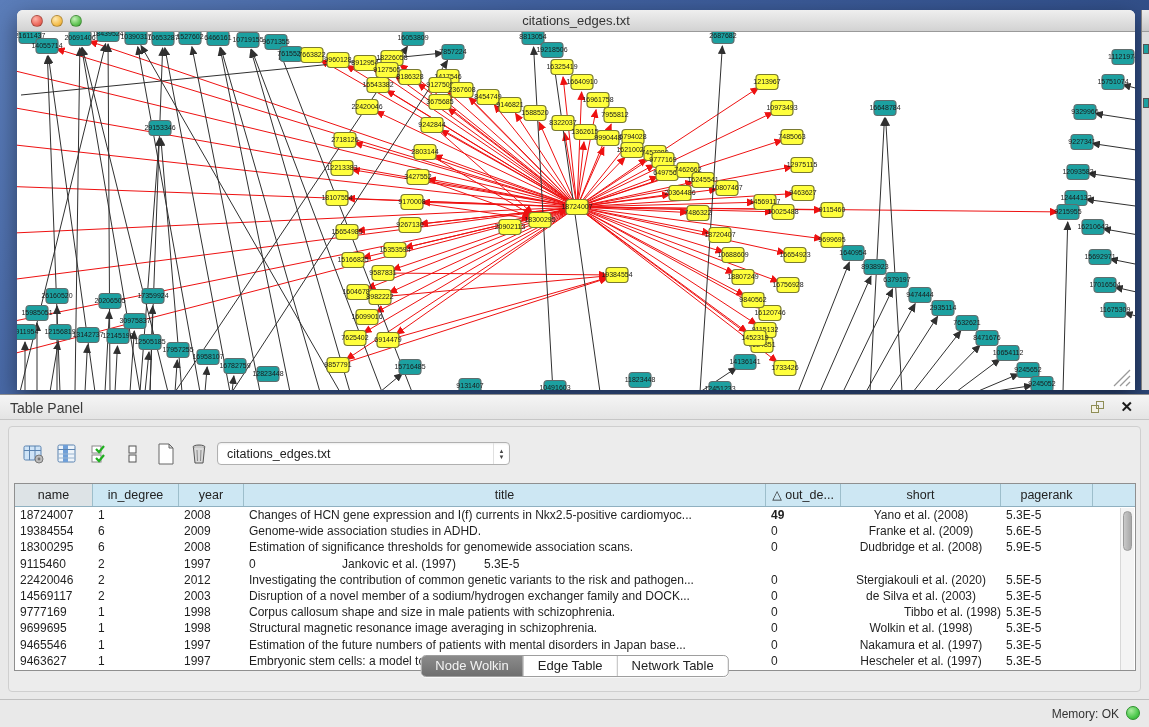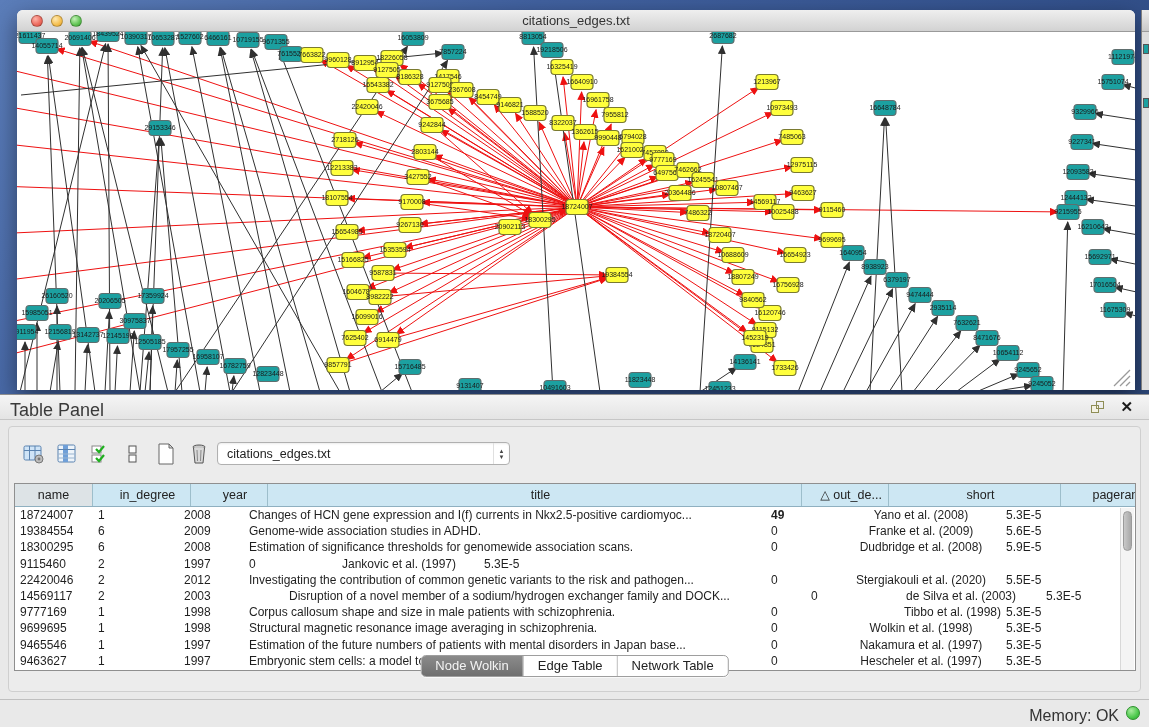--- a/index.html
+++ b/index.html
@@ -30,21 +30,21 @@
           background:#dedede;border-left:1px solid #7f7f7f;}
   .sliver .cap{position:absolute;left:0;top:0;width:100%;height:22px;
           background:linear-gradient(#ececec,#c9c9c9);border-bottom:1px solid #9a9a9a;}
   .sliver .frag{position:absolute;left:1px;width:6px;height:10px;background:#1ca0a0;border:1px solid #555;}
 
   
   .table-panel{position:absolute;left:0;top:394px;width:1149px;height:333px;background:#E9E9E9;}
   .panel-titlebar{position:absolute;left:0;top:0;width:100%;height:26px;
       background:linear-gradient(#f5f5f5,#e4e4e4);border-top:1px solid #8e8e8e;
       border-bottom:1px solid #c6c6c6;}
-  .panel-titlebar .ptitle{position:absolute;left:10px;top:5px;font-size:18px;color:#3a3a3a;}
+  .panel-titlebar .ptitle{position:absolute;left:10px;top:5px;font-size:14px;color:#3a3a3a;}
   .float-ico{position:absolute;right:44px;top:6px;width:14px;height:13px;cursor:default;}
   .float-ico i{position:absolute;border:1.5px solid #8e8d55;background:#f4f2e4;width:8px;height:8px;display:block;}
   .float-ico i.b{left:0;top:4px;}
   .float-ico i.a{left:5px;top:0;background:transparent;}
   .close-ico{position:absolute;right:16px;top:3px;font-size:15px;font-weight:bold;color:#1a1a1a;cursor:default;}
 
   .panel-card{position:absolute;left:8px;top:32px;width:1133px;height:266px;
       background:#ECECEC;border:1px solid #cfcfcf;border-radius:4px;}
 
   .toolbar{position:absolute;left:12px;top:12px;height:30px;display:flex;align-items:center;gap:7px;}
@@ -52,21 +52,21 @@
         border-radius:4px;cursor:default;}
   .combo{position:absolute;left:208px;top:15px;width:293px;height:23px;background:#fff;
          border:1px solid #b0b0b0;border-radius:4px;display:flex;align-items:center;
          box-shadow:inset 0 1px 2px rgba(0,0,0,.08);}
   .combo .ctext{flex:1;font-size:12.5px;color:#222;padding-left:9px;}
   .combo .stepper{width:16px;height:100%;display:flex;flex-direction:column;align-items:center;
          justify-content:center;color:#444;font-size:6px;line-height:6px;border-left:1px solid #e0e0e0;}
 
   .tablewrap{position:absolute;left:5px;top:56px;width:1122px;height:188px;
        background:#fff;border:1px solid #8f8f8f;overflow:hidden;}
-  .thead{display:flex;height:23px;background:#cde7f3;border-bottom:1px solid #8fb0c0;gap:12px;}
+  .thead{display:flex;height:23px;background:#cde7f3;border-bottom:1px solid #8fb0c0;}
   .th{font-size:12.5px;color:#222;text-align:center;line-height:22px;
       border-right:1px solid #9dbecb;overflow:hidden;white-space:nowrap;flex:0 0 auto;}
   .th:first-child{background:#dde3e6;}
   .trow{display:flex;height:16.2px;font-size:12px;color:#1f1f1f;white-space:nowrap;}
   .td{overflow:hidden;flex:0 0 auto;padding:1px 0 0 5px;}
   .td.c{text-align:center;padding-left:0;}
   .vscroll{position:absolute;right:1px;top:24px;width:14px;height:163px;
       background:#f4f4f4;border-left:1px solid #d8d8d8;}
   .vthumb{position:absolute;left:2px;top:3px;width:9px;height:40px;border-radius:5px;
       background:linear-gradient(90deg,#c9c9c9,#a8a8a8);border:1px solid #9a9a9a;}
@@ -74,21 +74,21 @@
   .tabs{position:absolute;left:50%;transform:translateX(-50%);bottom:14px;display:flex;
         border:1px solid #9e9e9e;border-radius:5px;overflow:hidden;background:#fff;
         box-shadow:0 1px 0 rgba(255,255,255,.7);}
   .tab{height:20px;padding:0 14px;font-size:13px;line-height:19px;color:#222;
        border-right:1px solid #bdbdbd;cursor:default;}
   .tab:last-child{border-right:none;}
   .tab.sel{background:linear-gradient(#8b8b8b,#6f6f6f);color:#f4f4f4;}
 
   .statusbar{position:absolute;left:0;bottom:0;width:100%;height:28px;
       border-top:1px solid #bfbfbf;background:#E9E9E9;}
-  .mem{position:absolute;right:30px;top:7px;font-size:16px;color:#333;margin-left:36px;}
+  .mem{position:absolute;right:30px;top:7px;font-size:12px;color:#333;margin-left:36px;}
   .memdot{position:absolute;right:9px;top:6px;width:14px;height:14px;border-radius:50%;
       background:radial-gradient(circle at 35% 30%,#a9eb9e,#4cc94c 60%,#2fa32f);
       border:1px solid #2b8f2b;}
 </style>
 </head>
 <body>
 <div id="root">
 
   <div class="desktop">
     <div class="net-window">
@@ -942,21 +942,21 @@
               <div class="td" style="width: 65px;">2012</div>
               <div class="td" style="width: 522px;">Investigating the contribution of common genetic variants to the risk and pathogen...</div>
               <div class="td" style="width: 75px;">0</div>
               <div class="td c" style="width: 160px;">Stergiakouli et al. (2020)</div>
               <div class="td" style="width: 92px;">5.5E-5</div>
             </div>
             <div class="trow">
               <div class="td" style="width: 78px;">14569117</div>
               <div class="td" style="width: 86px;">2</div>
               <div class="td" style="width: 65px;">2003</div>
-              <div class="td" style="width: 522px; margin-left: 40px;">Disruption of a novel member of a sodium/hydrogen exchanger family and DOCK...</div>
+              <div class="td" style="width: 522px;">Disruption of a novel member of a sodium/hydrogen exchanger family and DOCK...</div>
               <div class="td" style="width: 75px;">0</div>
               <div class="td c" style="width: 160px;">de Silva et al. (2003)</div>
               <div class="td" style="width: 92px;">5.3E-5</div>
             </div>
             <div class="trow">
               <div class="td" style="width: 78px;">9777169</div>
               <div class="td" style="width: 86px;">1</div>
               <div class="td" style="width: 65px;">1998</div>
               <div class="td" style="width: 522px;">Corpus callosum shape and size in male patients with schizophrenia.</div>
               <div class="td" style="width: 75px;">0</div>

